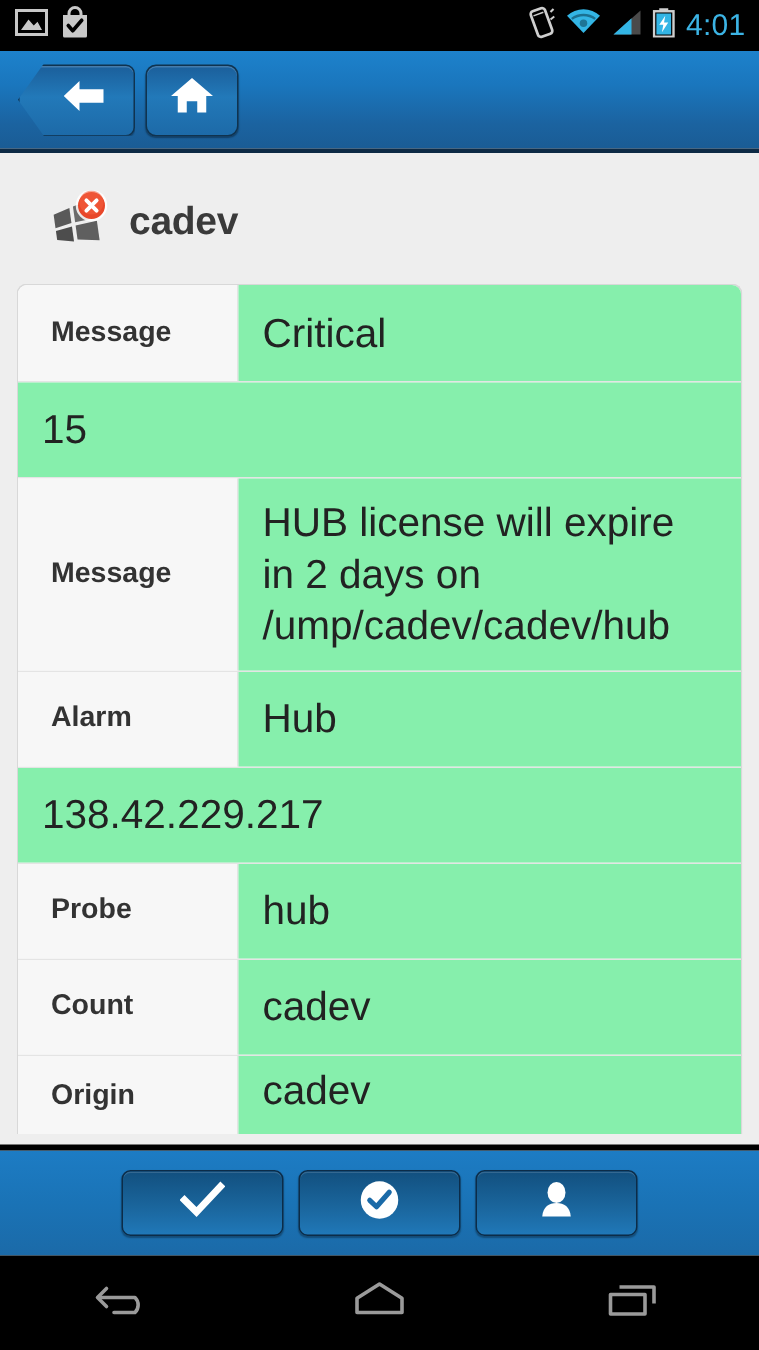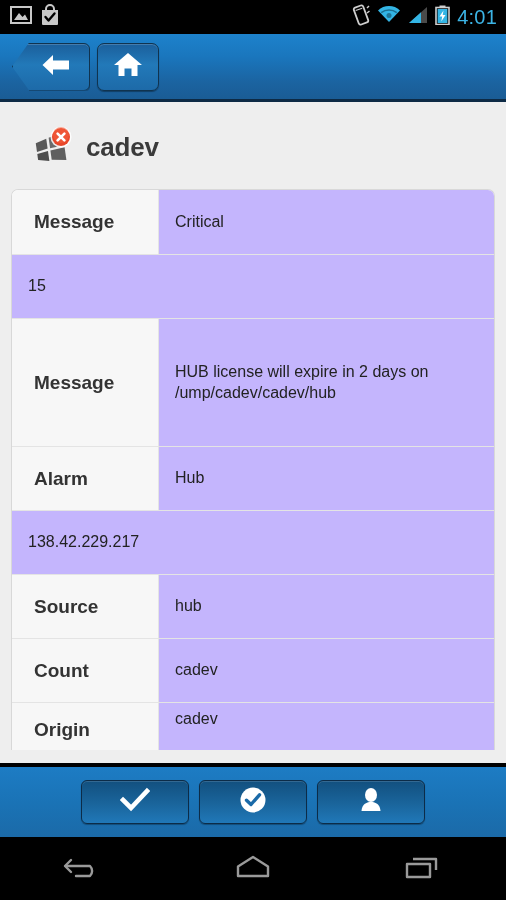--- a/index.html
+++ b/index.html
@@ -63,23 +63,23 @@
   }
   .row{ display:flex; align-items:stretch; border-top:1px solid #e4e4e4; min-height:64px; }
   .row:first-child{ border-top:none; }
   .cell-label{
     width:147px; flex:0 0 147px; background:#f7f7f7;
     border-right:1px solid #e4e4e4;
     display:flex; align-items:center; padding-left:22px;
     font-size:19px; font-weight:bold; color:#333333;
   }
   .cell-value{
-    flex:1; background:#c4b5fd; display:flex; align-items:center;
+    flex:1; background:#86efac; display:flex; align-items:center;
     padding:12px 16px 12px 16px;
-    font-size:16px; color:#222222; line-height:1.28; word-break:break-word;
+    font-size:27px; color:#222222; line-height:1.28; word-break:break-word;
   }
   .row.tall{ min-height:128px; }
   .row.tall .cell-label{ align-items:center; }
   .row.tall .cell-value{ align-items:center; }
   .row.clipped{ min-height:48px; overflow:hidden; }
   .row.clipped .cell-value{ align-items:flex-start; padding-top:6px; }
   .row.clipped .cell-label{ align-items:flex-start; padding-top:16px; }
 
   
   .actionbar{
@@ -217,21 +217,21 @@
       <div class="row">
         <div class="cell-label">Alarm</div>
         <div class="cell-value">Hub</div>
       </div>
 
       <div class="row">
         <div class="cell-value">138.42.229.217</div>
       </div>
 
       <div class="row">
-        <div class="cell-label">Source</div>
+        <div class="cell-label">Probe</div>
         <div class="cell-value">hub</div>
       </div>
 
       <div class="row">
         <div class="cell-label">Count</div>
         <div class="cell-value">cadev</div>
       </div>
 
       <div class="row clipped">
         <div class="cell-label">Origin</div>

